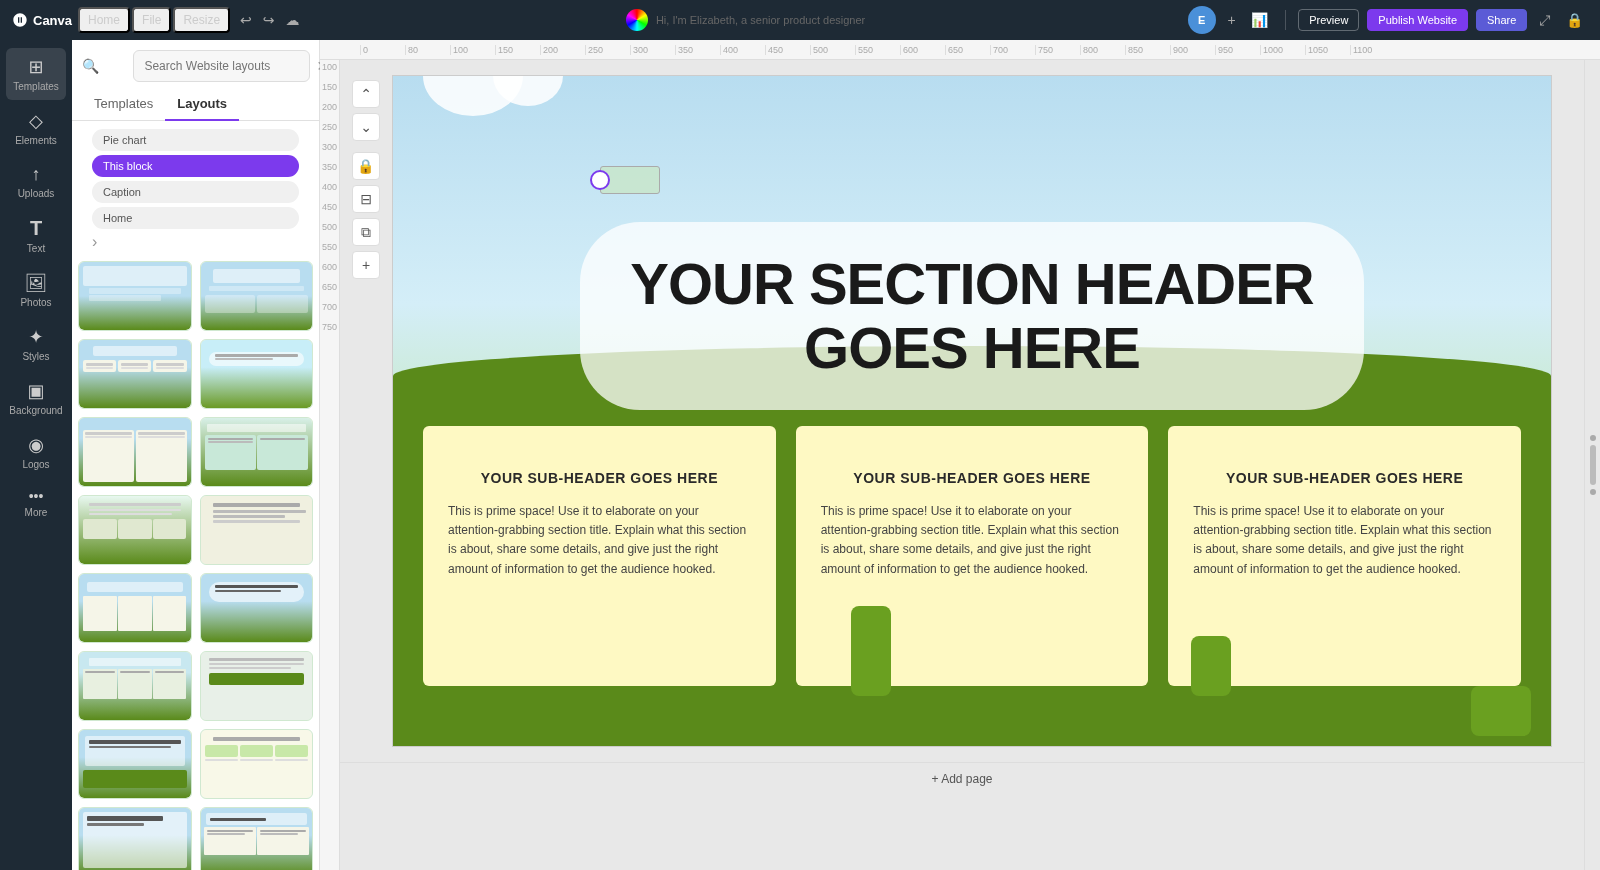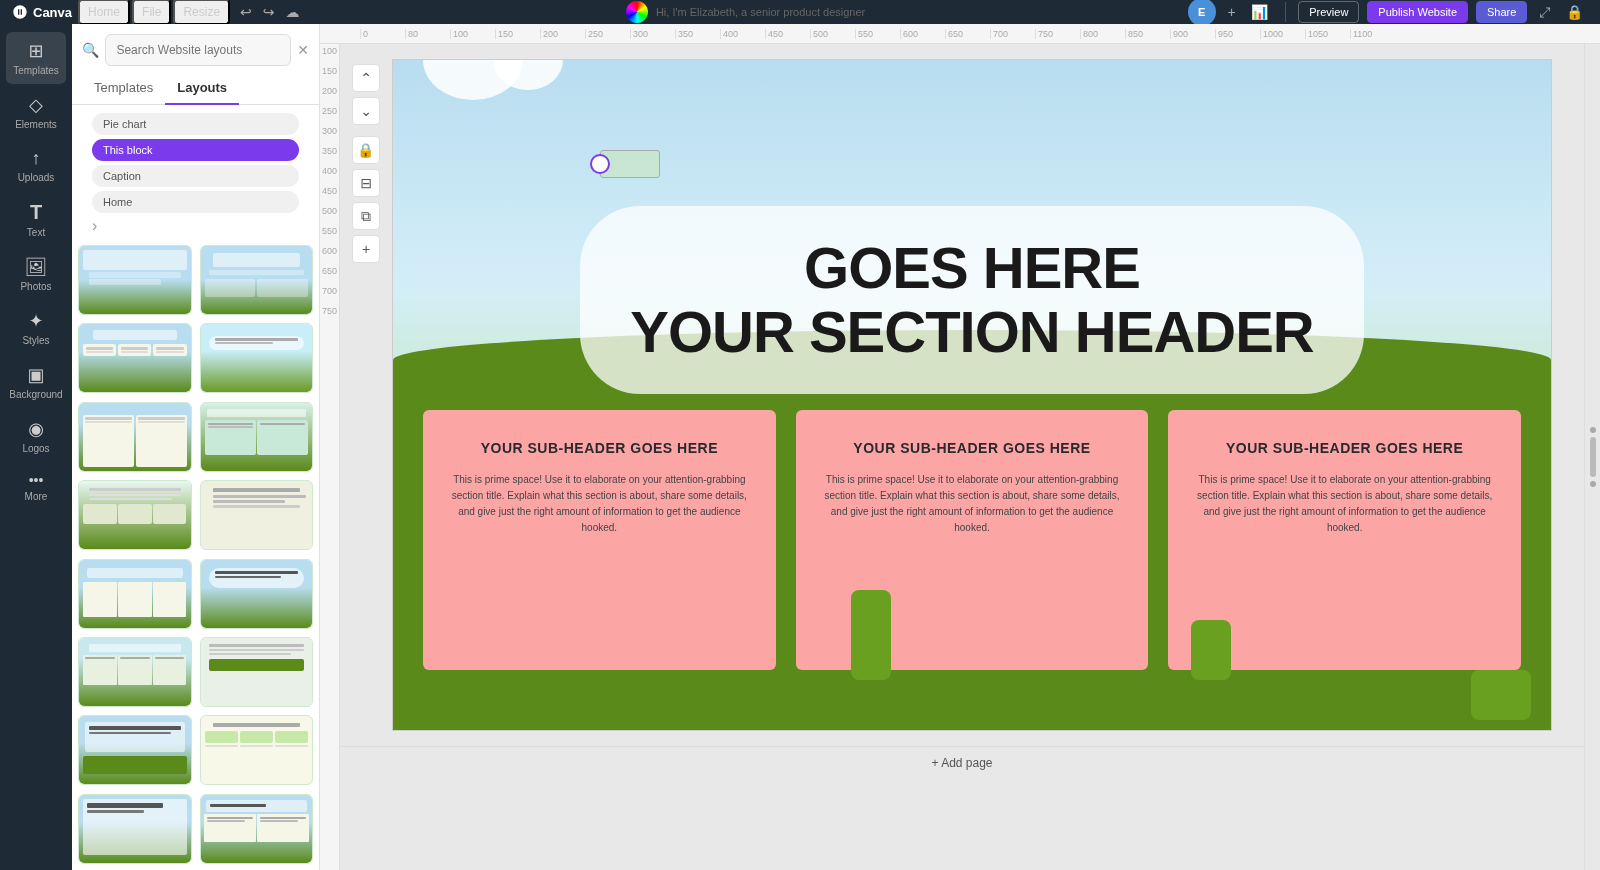--- a/index.html
+++ b/index.html
@@ -1,20 +1,20 @@
 <!DOCTYPE html>
 <html><head>
   <meta charset="utf-8">
   <style>
     * { box-sizing: border-box; margin: 0; padding: 0; }
     body { font-family: 'Arial', sans-serif; background: #f0f0f0; overflow: hidden; width: 1600px; height: 870px; display: flex; flex-direction: column; }
 
     
     .topbar {
-      height: 24px;
+      height: 40px;
       background: #1e2a35;
       display: flex;
       align-items: center;
       padding: 0 12px;
       gap: 8px;
       flex-shrink: 0;
     }
     .topbar-left { display: flex; align-items: center; gap: 6px; }
     .topbar-brand { color: #fff; font-size: 13px; font-weight: 600; display: flex; align-items: center; gap: 5px; }
     .topbar-brand svg { width: 16px; height: 16px; fill: #fff; }
@@ -75,20 +75,21 @@
       gap: 6px;
     }
     .panel-search-input {
       flex: 1;
       height: 32px;
       border: 1px solid #ddd;
       border-radius: 6px;
       padding: 0 10px;
       font-size: 12px;
       background: #f7f7f7;
+      margin-left: 28px;
     }
     .panel-search-icon { color: #999; font-size: 14px; }
     .panel-tabs {
       display: flex;
       border-bottom: 1px solid #e0e0e0;
       padding: 0 10px;
     }
     .panel-tab {
       padding: 8px 12px;
       font-size: 13px;
@@ -258,40 +259,39 @@
       background: #5a8a1a;
       min-height: 290px;
       position: relative;
       display: flex;
       align-items: flex-start;
       padding: 0 30px 30px;
       gap: 20px;
     }
     .content-card {
       flex: 1;
-      background: #fca5a5;
+      background: #fef9c3;
       border-radius: 6px;
-      padding: 30px 25px;
+      padding: 44px 25px;
       margin-top: -30px;
       min-height: 260px;
     }
     .card-sub-header {
       font-family: 'Arial', sans-serif;
       font-size: 14px;
       font-weight: 700;
       color: #2a2a2a;
       text-align: center;
       margin-bottom: 16px;
       letter-spacing: 0.5px;
       text-transform: uppercase;
     }
     .card-body-text {
-      font-size: 10px;
+      font-size: 12px;
       color: #444;
-      text-align: center;
       line-height: 1.6;
     }
     .green-accent {
       position: absolute;
       background: #6aa020;
       border-radius: 8px;
     }
     .accent1 { width: 40px; height: 90px; bottom: 50px; right: 660px; }
     .accent2 { width: 40px; height: 60px; bottom: 50px; right: 320px; }
     .accent3 { width: 60px; height: 50px; bottom: 10px; right: 20px; }
@@ -713,22 +713,22 @@
 
         <div style="margin:15px auto;width:1140px;">
           <div class="page-canvas">
 
             <div class="canvas-top-section">
 
               <div class="cloud1"></div>
 
               <div class="speech-bubble">
                 <div class="section-header-text">
+                  <div>YOUR SECTION HEADER</div>
                   <div>GOES HERE</div>
-                  <div>YOUR SECTION HEADER</div>
                 </div>
               </div>
 
               <div class="cow-figure">🐄</div>
 
               <div class="green-ground">
                 <div class="green-wave"></div>
               </div>
             </div>
 

